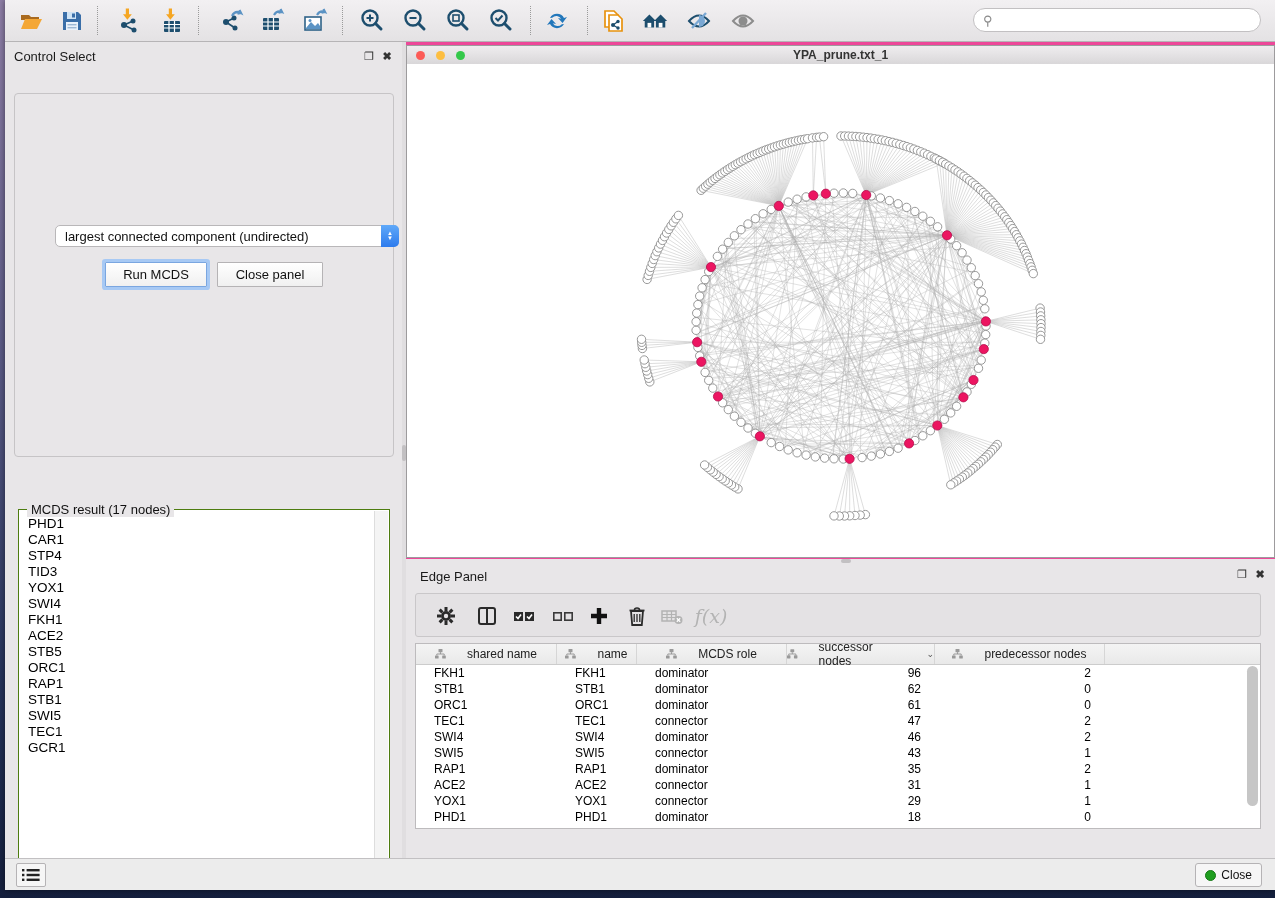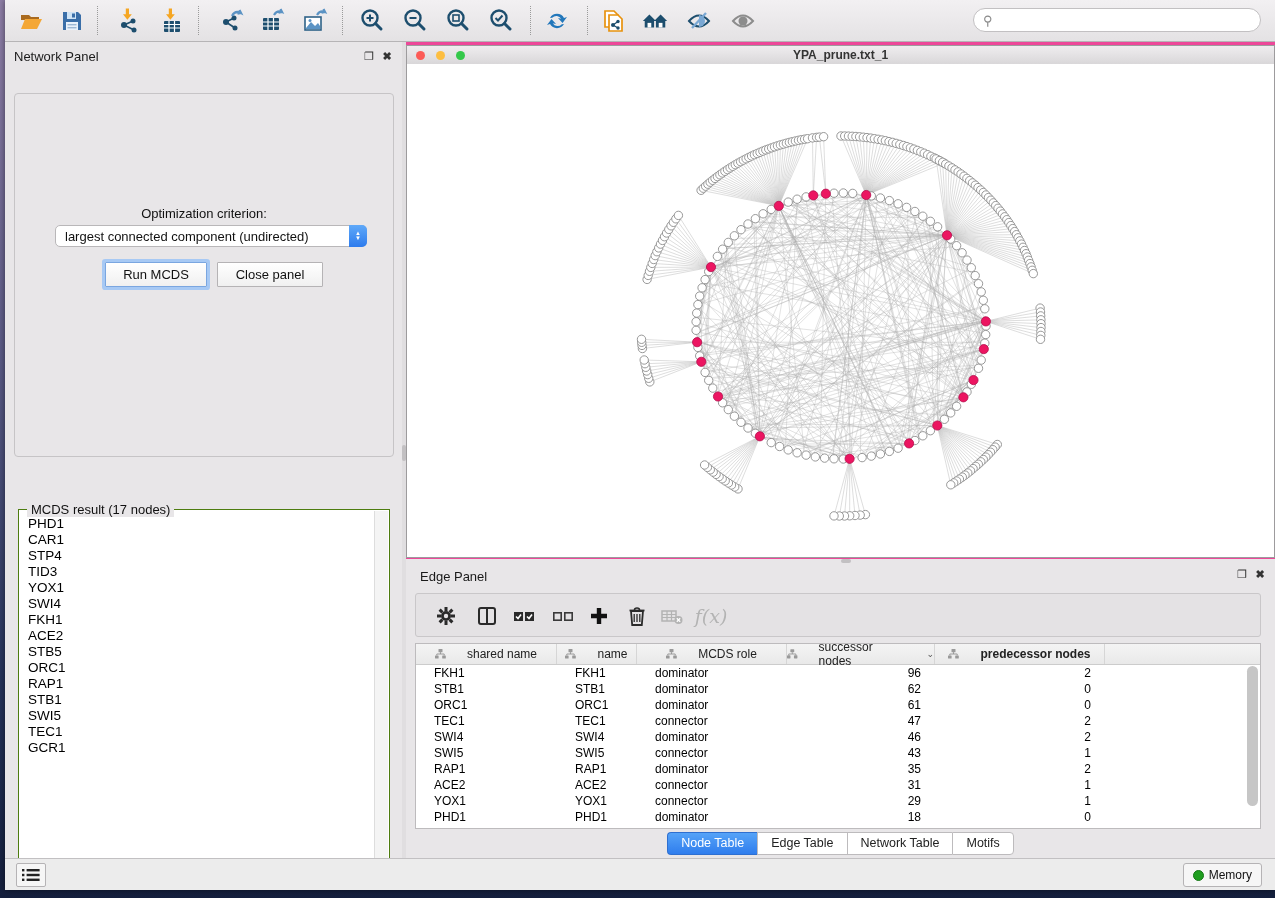--- a/index.html
+++ b/index.html
@@ -21,21 +21,21 @@
   #cp-title{position:absolute;left:9px;top:7px;font-size:13px;color:#1a1a1a;}
   .winbtn{position:absolute;top:7px;width:14px;height:14px;font-size:11px;line-height:14px;text-align:center;color:#333;cursor:default;}
   #cp-inset{position:absolute;left:9px;top:51px;width:378px;height:362px;border:1px solid #c6c4c6;border-radius:4px;background:#e8e6e8;}
   #cp-tabs{position:absolute;left:0;right:0;top:30px;height:22px;display:flex;justify-content:center;z-index:3;}
   .cp-tab{height:20px;line-height:20px;padding:0 13px;font-size:13px;background:linear-gradient(180deg,#ffffff,#f1f1f1);
     border:1px solid #b5b3b5;border-right:none;color:#222;}
   .cp-tab:first-child{border-radius:4px 0 0 4px;}
   .cp-tab:last-child{border-right:1px solid #b5b3b5;border-radius:0 4px 4px 0;}
   .cp-tab.active{background:linear-gradient(180deg,#57a5f8,#2e7ced);color:#fff;border-color:#2e6fd0;}
   #opt-label{position:absolute;left:0;right:0;top:112px;text-align:center;font-size:13px;color:#111;}
-  #criterion{position:absolute;left:40px;top:131px;width:312px;height:22px;background:#fff;border:1px solid #b9b7b9;
+  #criterion{position:absolute;left:40px;top:131px;width:344px;height:22px;background:#fff;border:1px solid #b9b7b9;
     border-radius:5px;font-size:13px;line-height:22px;padding-left:9px;box-sizing:border-box;color:#111;}
   #criterion .cap{position:absolute;right:-1px;top:-1px;width:18px;height:22px;border-radius:0 5px 5px 0;
     background:linear-gradient(180deg,#5fa9f9,#2d7bed);display:flex;flex-direction:column;align-items:center;justify-content:center;}
   #criterion .cap span{color:#fff;font-size:6px;line-height:5px;}
   .cpbtn{position:absolute;top:168px;height:23px;background:linear-gradient(180deg,#ffffff,#f0f0f0);border:1px solid #b5b3b5;
     border-radius:1px;font-size:13px;color:#111;display:flex;align-items:center;justify-content:center;}
   #run-btn{left:90px;width:100px;box-shadow:0 0 0 3px #a7c9f4;border-color:#7aa6e0;}
   #close-btn{left:202px;width:104px;}
   #mcds-box{position:absolute;left:13px;top:467px;width:370px;height:371px;border:1px solid #4d7c0f;background:#fff;}
   #mcds-box-label{position:absolute;left:8px;top:-8px;background:#e8e6e8;padding:0 4px;font-size:13px;color:#111;}
@@ -226,26 +226,25 @@
         </svg>
     </div>
     <div id="searchbox">
       <span class="mag">⚲</span>
       <input value="" style="">
     </div>
   </div>
 
   <div id="control-panel">
     <div id="cp-head">
-      <div id="cp-title">Network Panel</div>
+      <div id="cp-title">Control Select</div>
       <div class="winbtn" style="right:26px">❐</div>
       <div class="winbtn" style="right:8px;font-weight:bold">✖</div>
     </div>
     <div id="cp-inset">
-      <div id="opt-label">Optimization criterion:</div>
       <div id="criterion">
         <span>largest connected component (undirected)</span>
         <span class="cap">
             <span>▲</span>
             <span>▼</span>
           </span>
       </div>
       <div class="cpbtn" id="run-btn">Run MCDS</div>
       <div class="cpbtn" id="close-btn">Close panel</div>
     </div>
@@ -1212,21 +1211,21 @@
                 <g fill="#6d6d6d">
                   <rect x="3.5" y="0" width="4" height="3.2" rx=".5"></rect>
                   <rect x="0" y="6.4" width="3.6" height="3.2" rx=".5"></rect>
                   <rect x="7.2" y="6.4" width="3.6" height="3.2" rx=".5"></rect>
                   <path d="M5.5 3.2 v1.8 M1.8 6.4 v-1.4 h7.4 v1.4" stroke="#6d6d6d" fill="none"></path>
                 </g>
               </svg>
               <span>successor nodes</span> 
               <span style="font-size:9px;color:#555">⌄</span>
             </div>
-            <div class="th" style="width: 170px; font-weight: bold;">
+            <div class="th" style="width: 170px;">
               <svg class="colicon" width="11" height="10" viewBox="0 0 11 10">
                 <g fill="#6d6d6d">
                   <rect x="3.5" y="0" width="4" height="3.2" rx=".5"></rect>
                   <rect x="0" y="6.4" width="3.6" height="3.2" rx=".5"></rect>
                   <rect x="7.2" y="6.4" width="3.6" height="3.2" rx=".5"></rect>
                   <path d="M5.5 3.2 v1.8 M1.8 6.4 v-1.4 h7.4 v1.4" stroke="#6d6d6d" fill="none"></path>
                 </g>
               </svg>
               <span>predecessor nodes</span>
             </div>
@@ -1300,40 +1299,34 @@
               <div class="td" style="width: 141px; box-sizing: border-box;">PHD1</div>
               <div class="td" style="width: 80px; box-sizing: border-box;">PHD1</div>
               <div class="td" style="width: 150px; box-sizing: border-box;">dominator</div>
               <div class="td num" style="width: 148px; box-sizing: border-box;">18</div>
               <div class="td num" style="width: 170px; box-sizing: border-box;">0</div>
             </div>
           </div>
         <div id="tbl-scroll"></div>
       </div>
 
-      <div id="tp-tabs">
-          <div class="tp-tab active">Node Table</div>
-          <div class="tp-tab">Edge Table</div>
-          <div class="tp-tab">Network Table</div>
-          <div class="tp-tab">Motifs</div>
-        </div>
     </div>
   </div>
 
   <div id="statusbar">
     <div id="list-btn">
       <svg width="18" height="14" viewBox="0 0 18 14">
           <g fill="#222">
             <rect x="0" y="1" width="2.4" height="2.4"></rect>
             <rect x="0" y="5.8" width="2.4" height="2.4"></rect>
             <rect x="0" y="10.6" width="2.4" height="2.4"></rect>
             <rect x="4.6" y="1" width="13" height="2.4"></rect>
             <rect x="4.6" y="5.8" width="13" height="2.4"></rect>
             <rect x="4.6" y="10.6" width="13" height="2.4"></rect>
           </g>
         </svg>
     </div>
     <div id="memory-btn">
       <span id="memory-dot"></span>
-      <span>Memory</span>
+      <span>Close</span>
     </div>
   </div>
 </div>
 
 </body></html>

